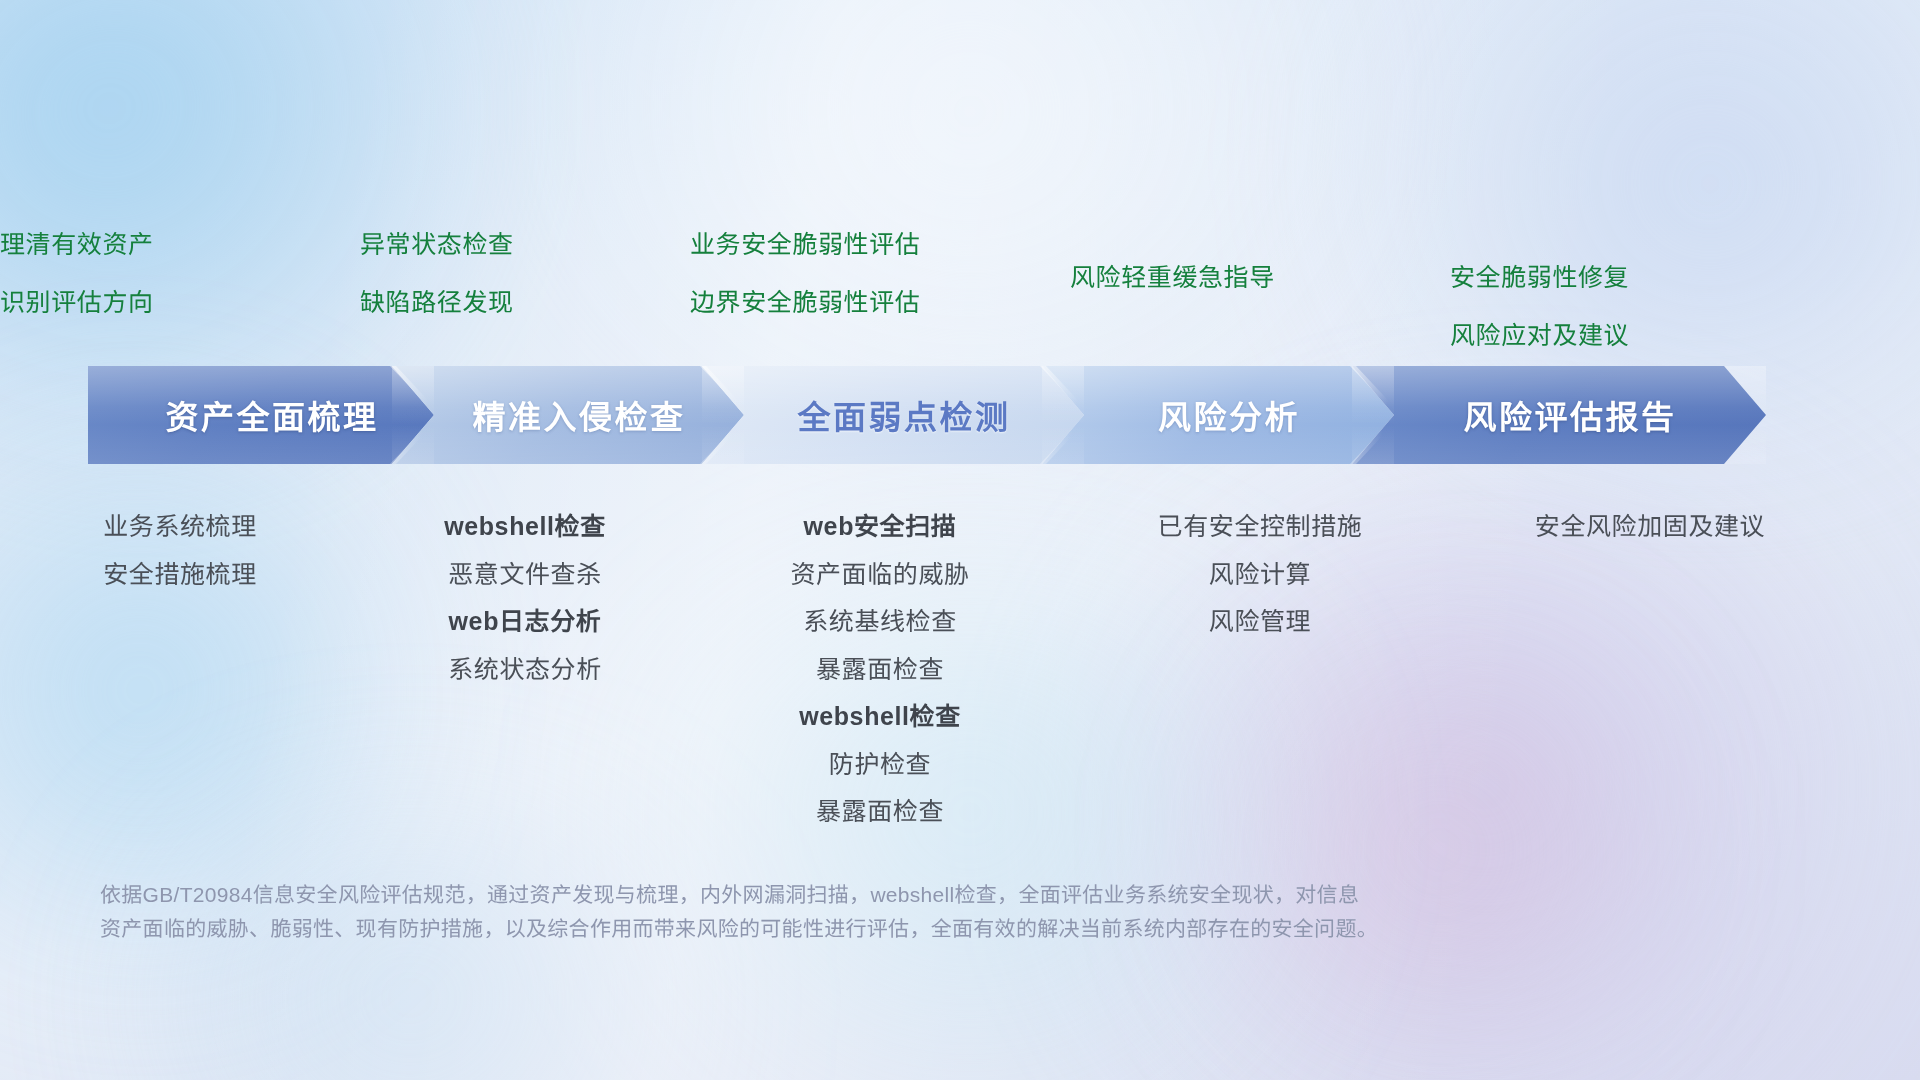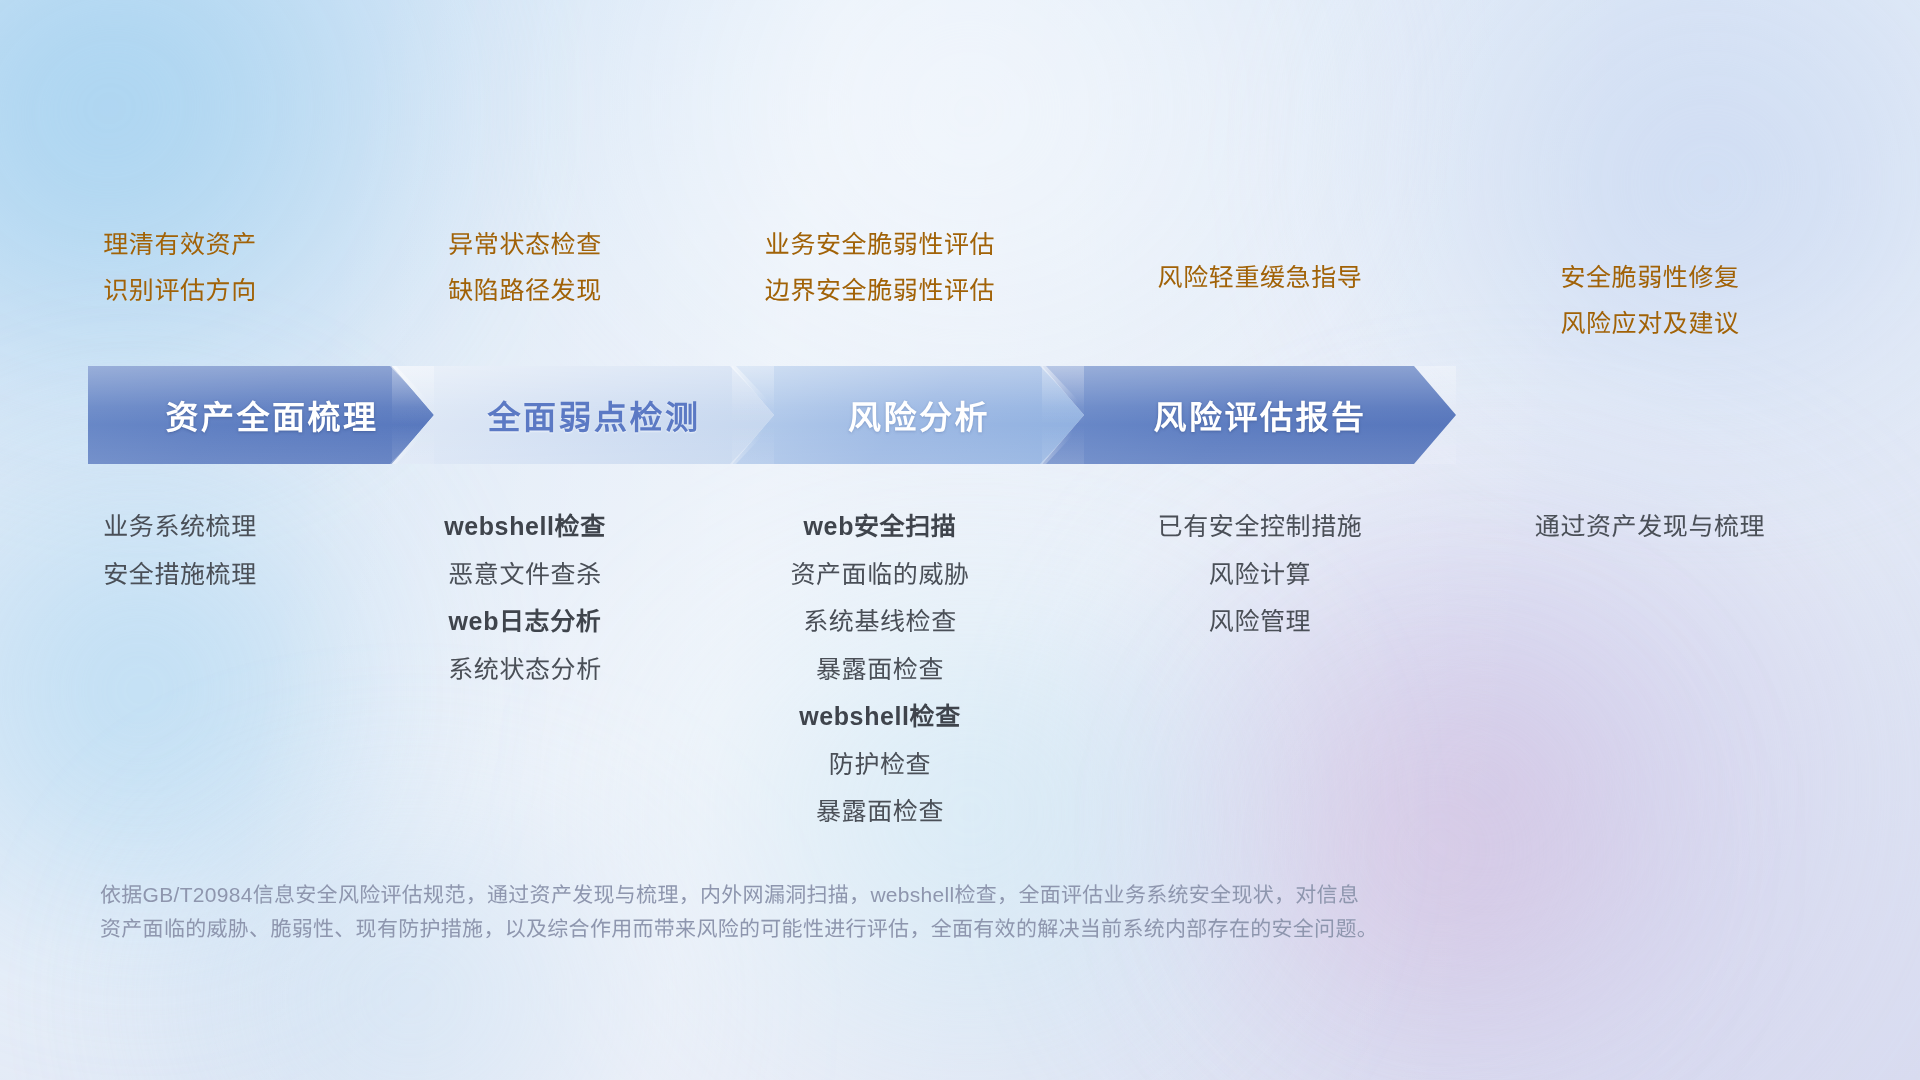--- a/index.html
+++ b/index.html
@@ -68,23 +68,22 @@
     position: absolute;
     left: 0;
     top: 228px;
     width: 1920px;
     display: flex;
     align-items: flex-start;
   }
   .top-col {
     display: flex;
     flex-direction: column;
-    align-items: center;
-    gap: 12px;
-    color: #a16207;
+    gap: 24px;
+    color: #15803d;
     font-size: 25px;
     line-height: 1.34;
     letter-spacing: .6px;
     white-space: nowrap;
   }
   .top-col.shift-down { padding-top: 33px; }
 
   
   .band {
     position: absolute;
@@ -254,20 +253,25 @@
 
     <div class="band-shadow"></div>
     <div class="band">
 
       <div class="chev c1" style="width:346px">
         <div class="chev-shape shape-first"></div>
         <div class="chev-gloss"></div>
         <div class="chev-inner">资产全面梳理</div>
       </div>
 
+      <div class="chev c2" style="width:352px; margin-left:-42px">
+        <div class="chev-shape shape-mid"></div>
+        <div class="chev-gloss"></div>
+        <div class="chev-inner">精准入侵检查</div>
+      </div>
 
       <div class="chev c3" style="width:382px; margin-left:-42px">
         <div class="chev-shape shape-mid"></div>
         <div class="chev-gloss"></div>
         <div class="chev-inner">全面弱点检测</div>
       </div>
 
       <div class="chev c4" style="width:352px; margin-left:-42px">
         <div class="chev-shape shape-mid"></div>
         <div class="chev-gloss"></div>
@@ -306,21 +310,21 @@
         <div class="bot-item">暴露面检查</div>
       </div>
 
       <div class="bot-col" style="width:380px">
         <div class="bot-item">已有安全控制措施</div>
         <div class="bot-item">风险计算</div>
         <div class="bot-item">风险管理</div>
       </div>
 
       <div class="bot-col" style="width:400px">
-        <div class="bot-item">通过资产发现与梳理</div>
+        <div class="bot-item">安全风险加固及建议</div>
       </div>
 
     </div>
 
     <div class="footer">
       <p>依据GB/T20984信息安全风险评估规范，通过资产发现与梳理，内外网漏洞扫描，webshell检查，全面评估业务系统安全现状，对信息</p>
       <p>资产面临的威胁、脆弱性、现有防护措施，以及综合作用而带来风险的可能性进行评估，全面有效的解决当前系统内部存在的安全问题。</p>
     </div>
 
   </div>

